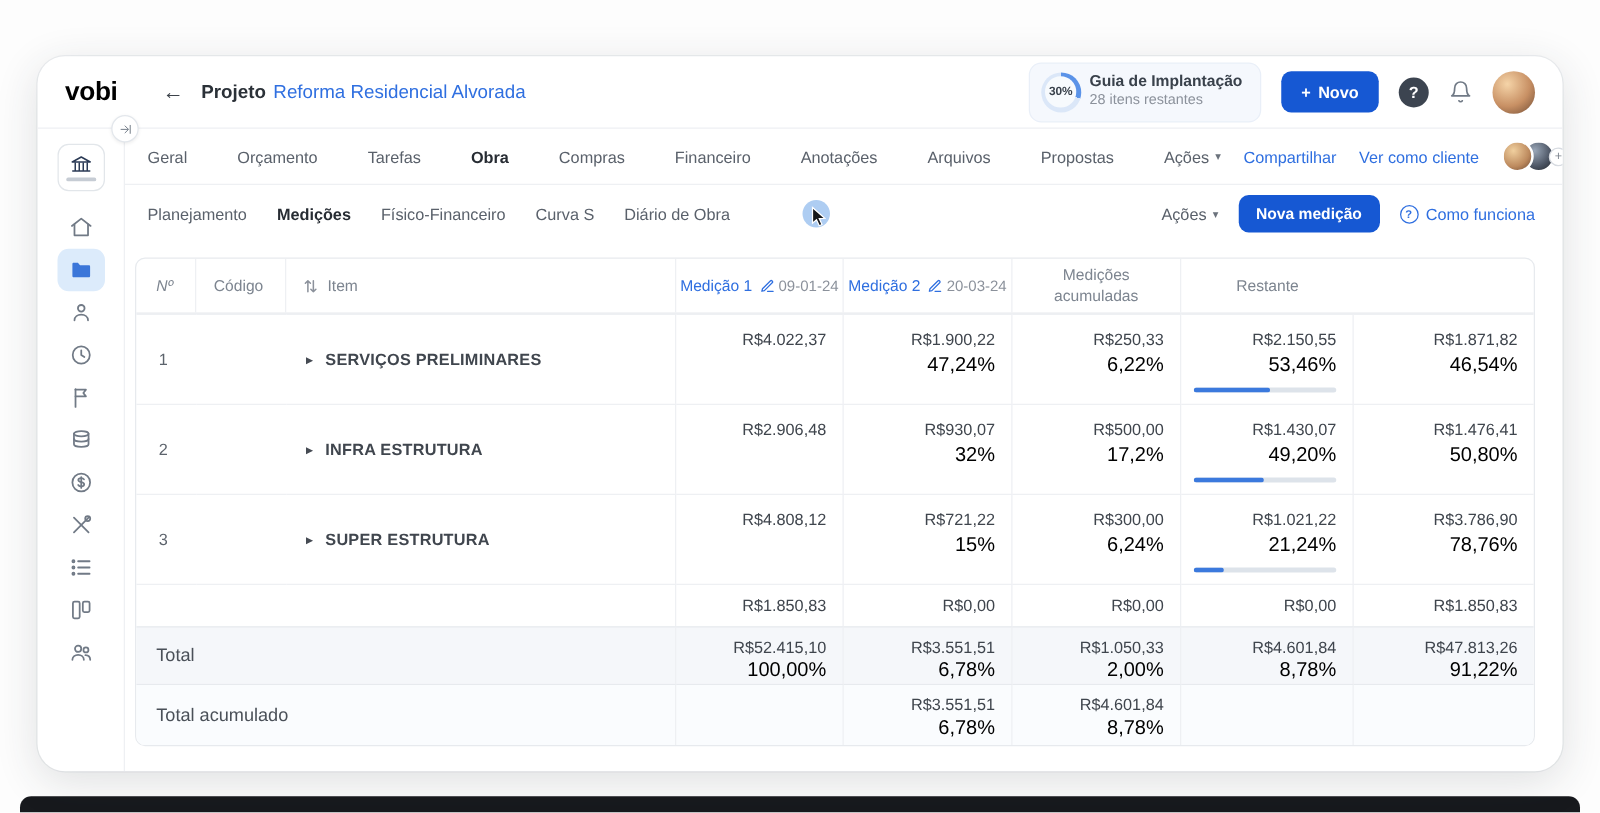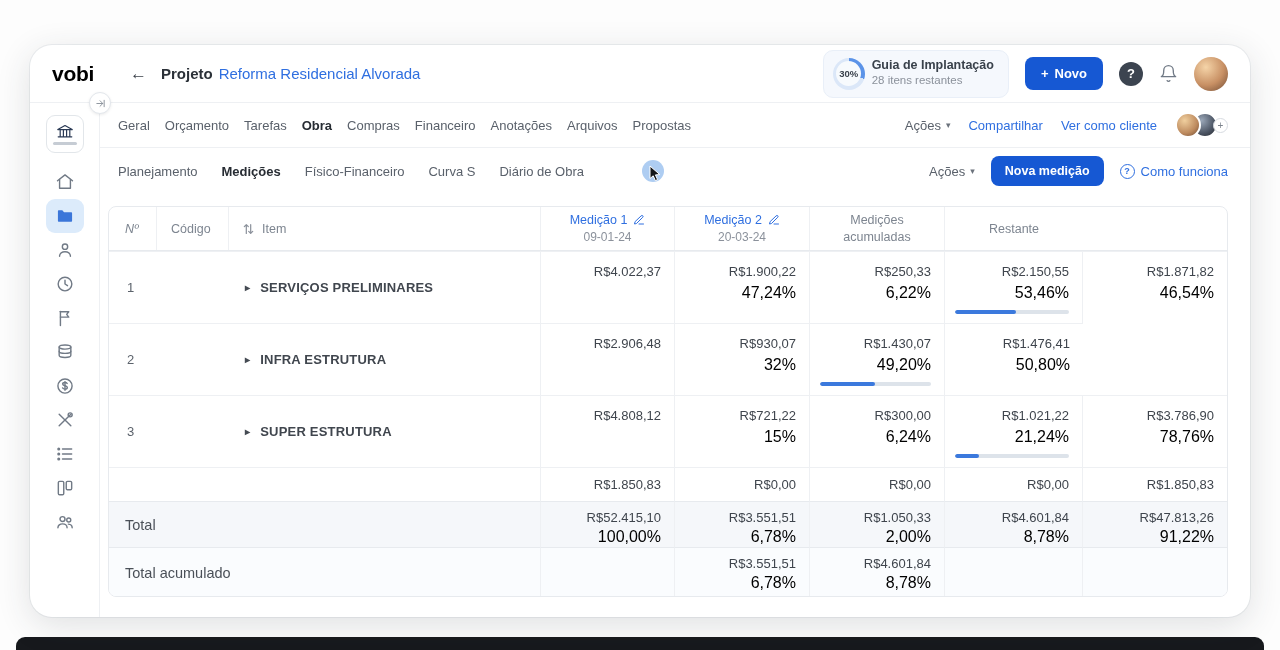--- a/index.html
+++ b/index.html
@@ -54,21 +54,21 @@
   .org-logo { width:38px; height:38px; border:1px solid #e2e6ea; border-radius:9px;
               display:flex; flex-direction:column; align-items:center; justify-content:center;
               gap:2px; margin-bottom:12px; cursor:pointer; background:#fff; }
   .org-text { width:24px; height:3px; border-radius:2px; background:#c6ccd4; }
   .nav-item { width:38px; height:34px; display:grid; place-items:center; cursor:pointer; color:#717a86; }
   .nav-item.active { background:#dcebfb; border-radius:9px; }
 
   .main { flex:1; display:flex; flex-direction:column; min-width:0; }
 
   
-  .tabs1 { height:45px; flex:0 0 auto; display:flex; align-items:center; gap:15px;
+  .tabs1 { height:45px; flex:0 0 auto; display:flex; align-items:center; gap:40px;
            padding:0 22px 0 18px; border-bottom:1px solid #eef0f3; font-size:13px; color:#5a616b; }
   .tab { cursor:pointer; white-space:nowrap; }
   .tab.active { color:#272c33; font-weight:700; }
   .tabs1-right { margin-left:auto; display:flex; align-items:center; gap:18px; }
   .acoes { display:flex; gap:5px; align-items:center; color:#5a616b; cursor:pointer; white-space:nowrap; }
   .chev { font-size:9px; color:#6b727c; }
   .link { color:#2f6fe0; cursor:pointer; white-space:nowrap; }
   .mini-avatars { display:flex; align-items:center; cursor:pointer; }
   .mini-avatar { width:26px; height:26px; border-radius:50%; border:2px solid #fff; }
   .mini-avatar.a { background:radial-gradient(circle at 35% 30%, #f0cf9e, #bd8a5e 60%, #6b4730); z-index:1; }
@@ -92,21 +92,21 @@
   .table { margin:12px 22px 20px 8px; border:1px solid #e7eaee; border-radius:8px; overflow:hidden; background:#fff; }
   .trow { display:grid; grid-template-columns:48px 72px 312px 134px 135px 135px 138px minmax(0,1fr); }
   .bR { border-right:1px solid #eef0f3; }
 
   .thead { height:44px; border-bottom:1px solid #e7eaee; }
   .th { color:#7d8590; font-size:12.5px; display:flex; align-items:center; }
   .th.c { justify-content:center; text-align:center; }
   .th.num { padding-left:16px;font-style:italic; }
   .th.code { padding-left:14px; }
   .th.item { padding-left:14px; gap:8px; }
-  .th-med { display:flex; flex-direction:column; align-items:center; justify-content:center; gap:3px; }
+  .th-med { display:flex; align-items:center; justify-content:center; gap:3px; }
   .med-top { color:#2f6fe0; display:flex; gap:6px; align-items:center; font-size:12.5px; cursor:pointer; }
   .med-date { color:#8b919b; font-size:12px; }
   .th-acc { display:flex; flex-direction:column; align-items:center; justify-content:center; line-height:1.3; }
 
   .body-row > div { border-top:1px solid #eef0f3; }
   .row-main { height:72px; }
   .row-partial { height:34px; }
   .td-num { padding-left:18px; color:#5c636c; font-size:13px; display:flex; align-items:center; }
   .td-item { display:flex; align-items:center; gap:10px; padding-left:16px;
              font-weight:700; color:#40464e; font-size:13px; letter-spacing:.2px; }
@@ -395,20 +395,24 @@
             <span>INFRA ESTRUTURA</span>
           </div>
           <div class="td-val bR">
               <div>R$2.906,48</div>
             </div>
           <div class="td-val bR">
               <div>R$930,07</div>
               <div class="pct">32%</div>
             </div>
           <div class="td-val bR">
+              <div>R$500,00</div>
+              <div class="pct">17,2%</div>
+            </div>
+          <div class="td-val bR">
             <div>R$1.430,07</div>
               <div class="pct">49,20%</div>
             <div class="prog">
                 <span style="width: 49.2%;"></span>
               </div>
           </div>
           <div class="td-val">
               <div>R$1.476,41</div>
               <div class="pct">50,80%</div>
             </div>

